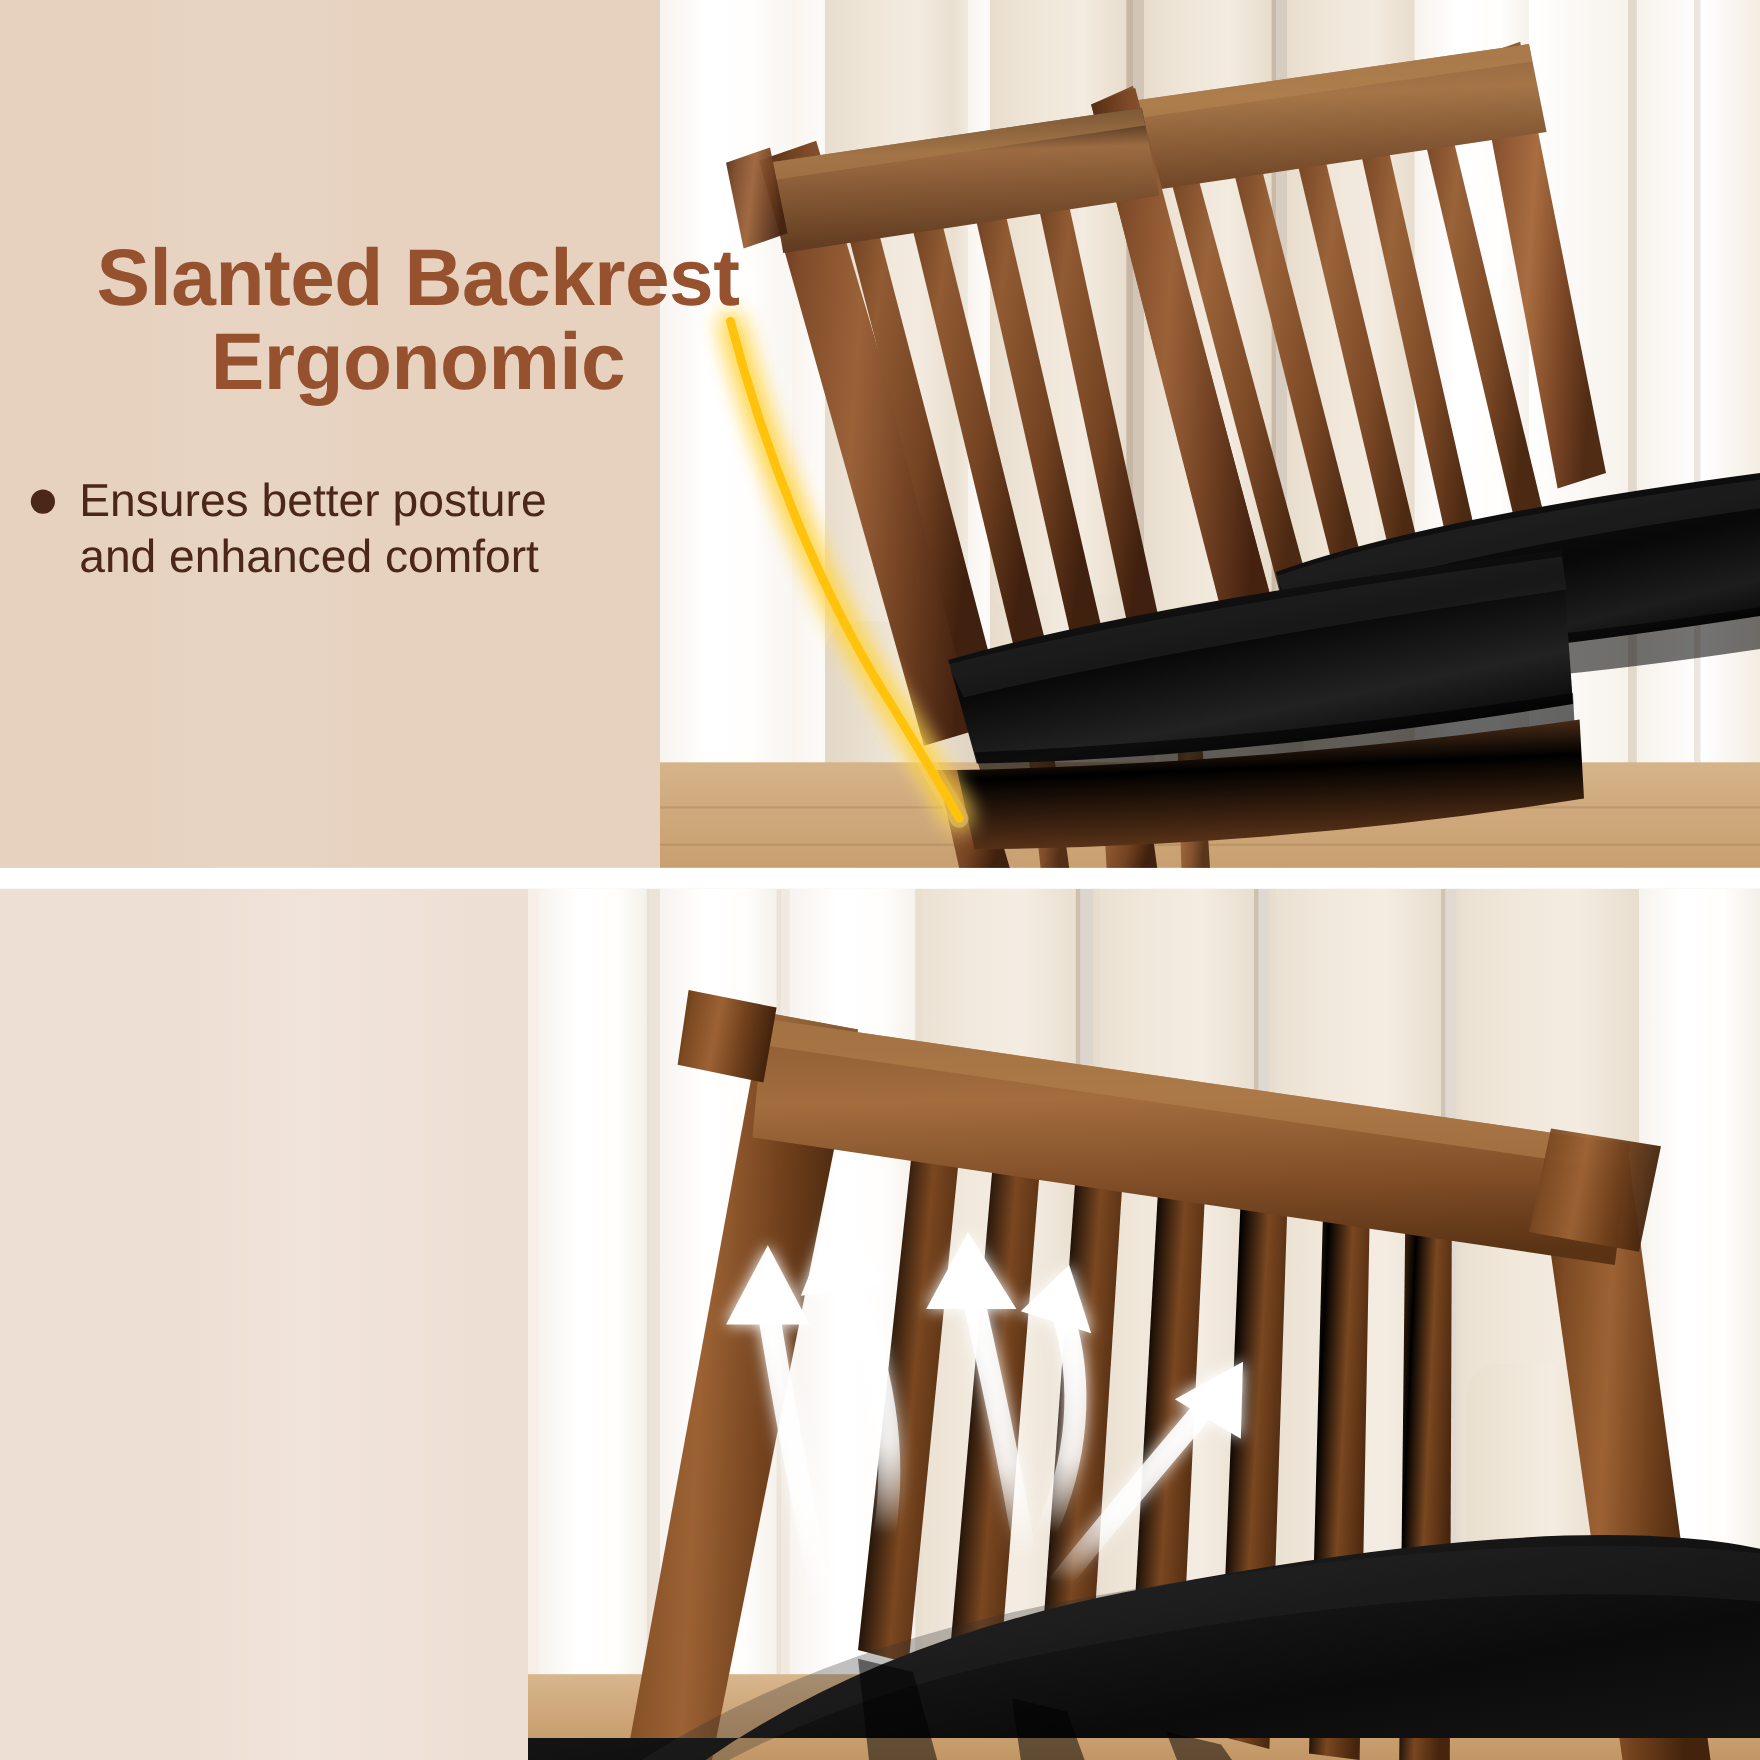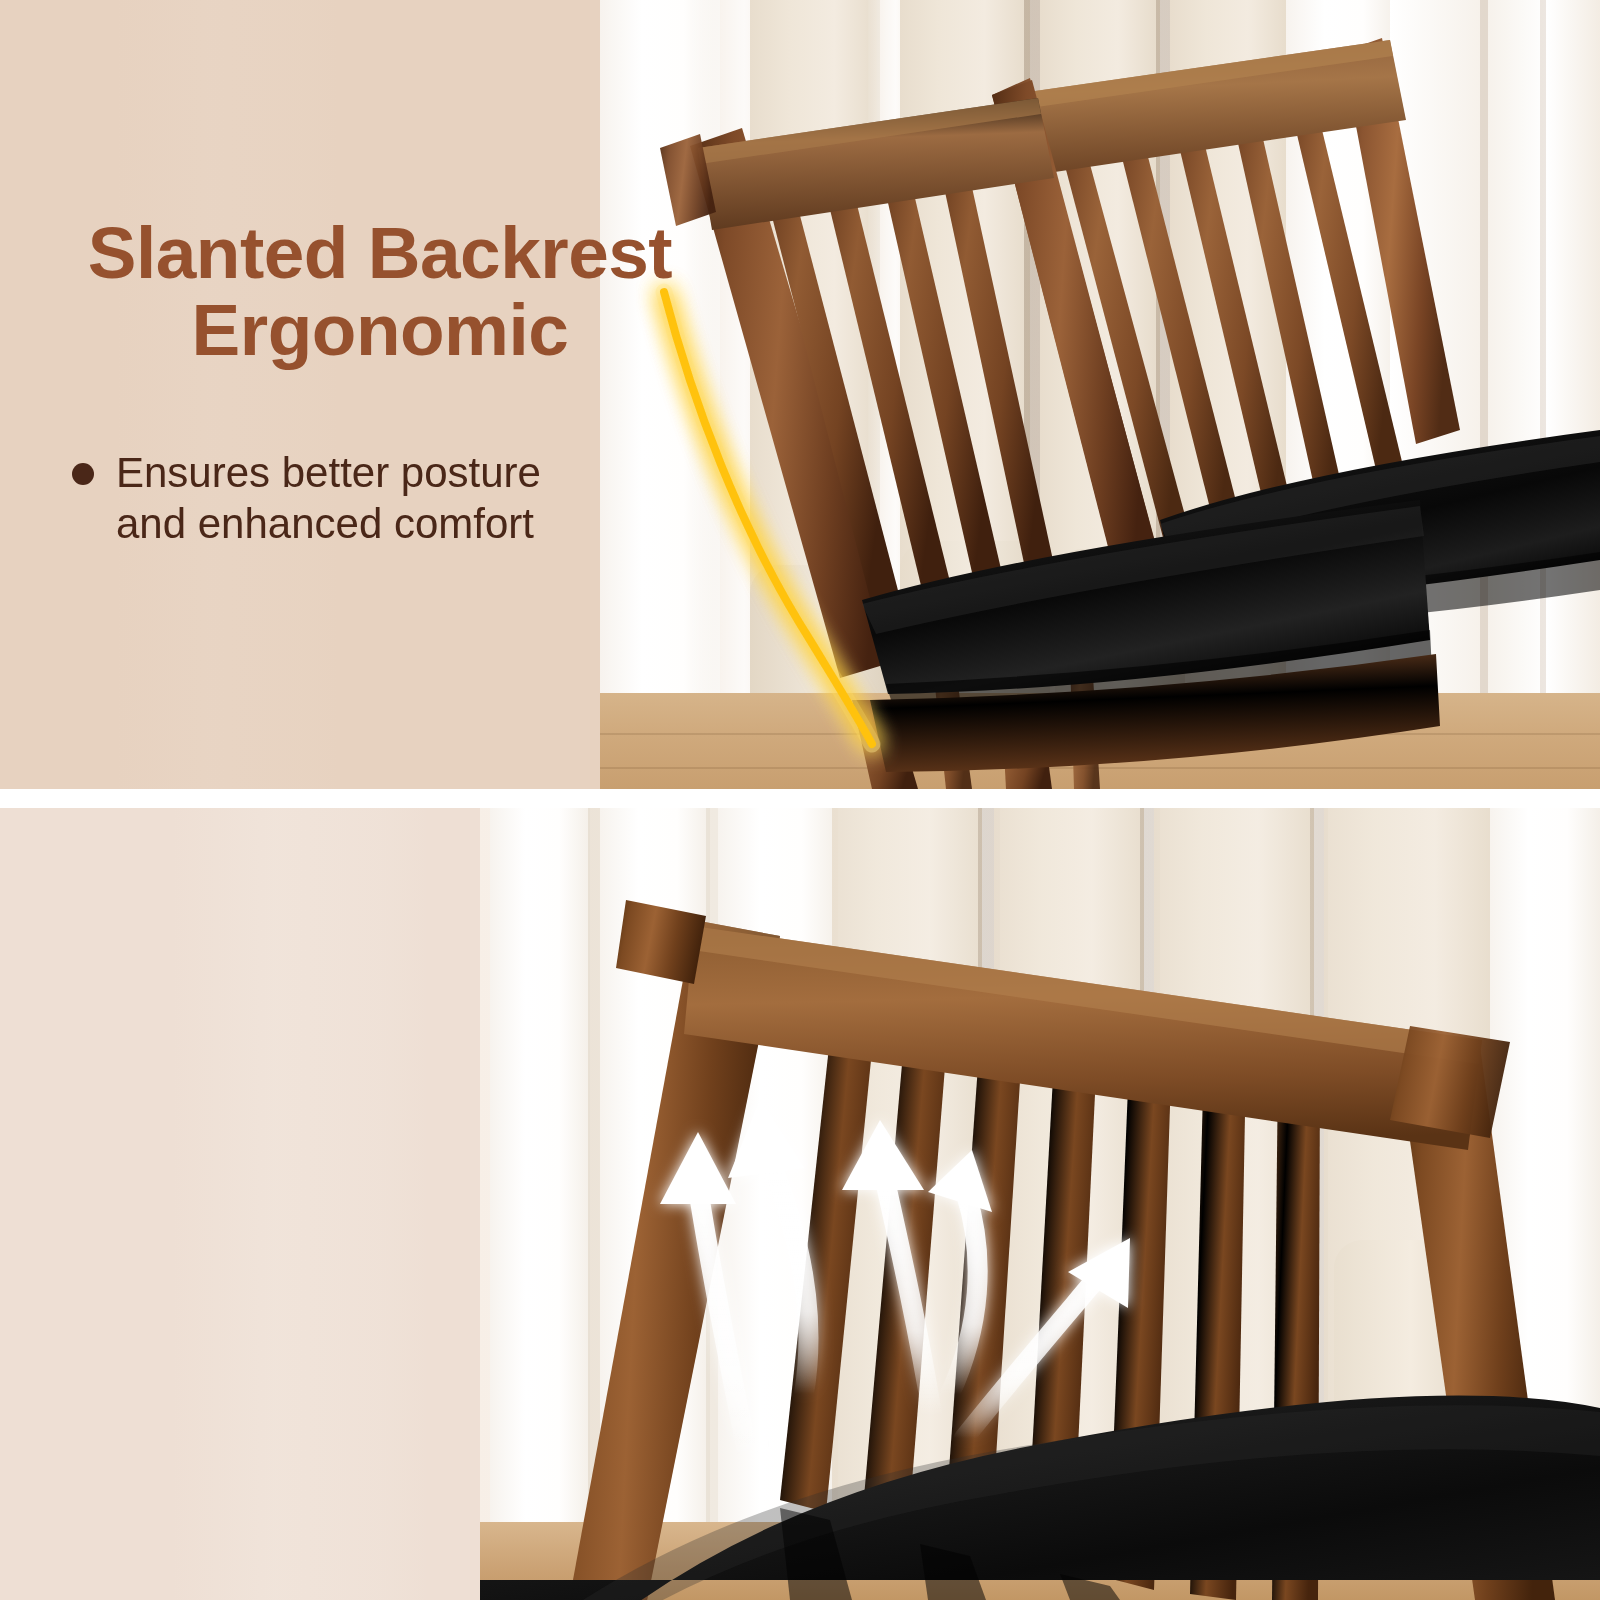--- a/index.html
+++ b/index.html
@@ -38,21 +38,21 @@
   }
   .bullet-text{
     font-size:42px;
     color:#4a2718;
     line-height:1.22;
     white-space:pre-line;
   }
 
   .tb-top{left:0;top:214px;width:760px;}
   .tb-top .title{text-align:center;}
-  .tb-top .bullets{margin-top:78px;padding-left:72px;}
+  .tb-top .bullets{margin-top:60px;padding-left:28px;}
 
   
   .photo-top{
     position:absolute;left:600px;top:0;width:1000px;height:789px;
     overflow:hidden;
   }
   .photo-bottom{
     position:absolute;left:480px;top:0;width:1120px;height:792px;
     overflow:hidden;
   }

